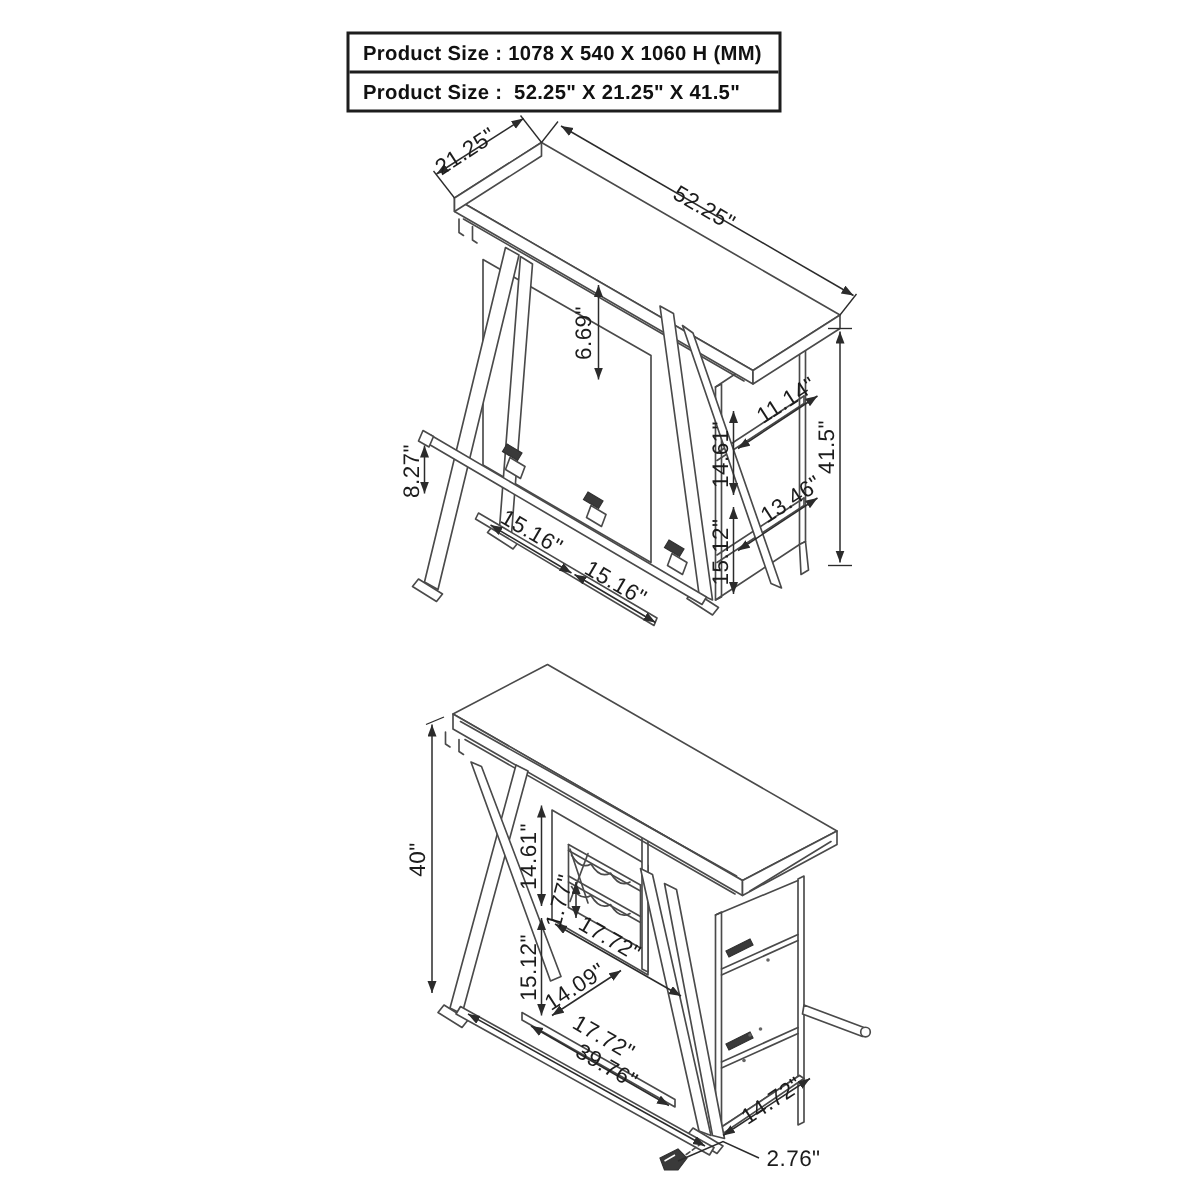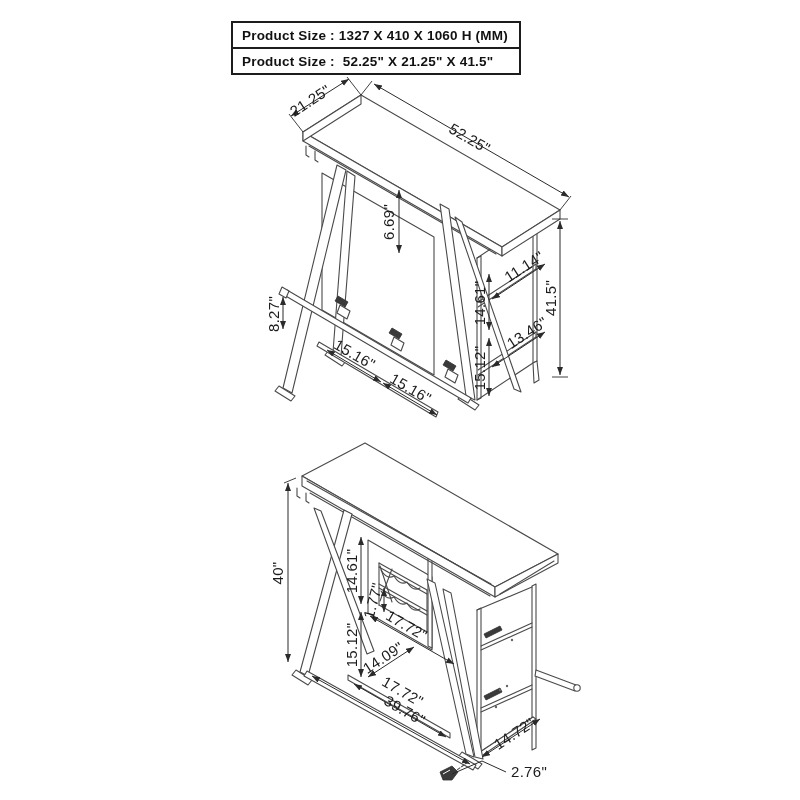--- a/index.html
+++ b/index.html
@@ -26,21 +26,21 @@
   .dark{stroke:#303030;stroke-width:.8;fill:#3a3a3a;}
   .dim{stroke:#2b2b2b;stroke-width:1;fill:none;}
   .tick{stroke:#2b2b2b;stroke-width:.9;fill:none;}
 </style>
 </head>
 <body>
 
 <div class="page">
 
   <div class="size-table">
-    <div class="size-row">Product Size : 1327 X 410 X 1060 H (MM)</div>
+    <div class="size-row">Product Size : 1078 X 540 X 1060 H (MM)</div>
     <div class="size-row">Product Size :  52.25" X 21.25" X 41.5"</div>
   </div>
 
   <svg width="800" height="800" viewBox="0 0 800 800">
     <defs>
       <marker id="arE" markerWidth="10" markerHeight="8" refX="8" refY="3" orient="auto">
         <path d="M0,0 L8,3 L0,6 Z" fill="#2b2b2b"></path>
       </marker>
       <marker id="arS" markerWidth="10" markerHeight="8" refX="8" refY="3" orient="auto-start-reverse">
         <path d="M0,0 L8,3 L0,6 Z" fill="#2b2b2b"></path>

